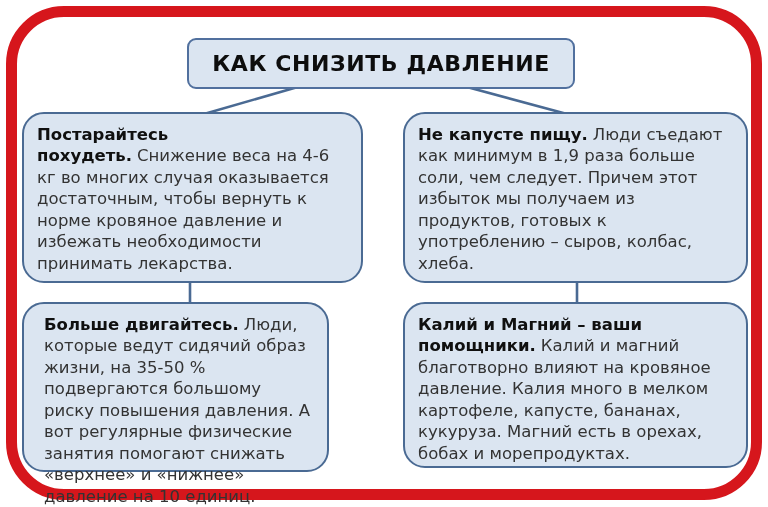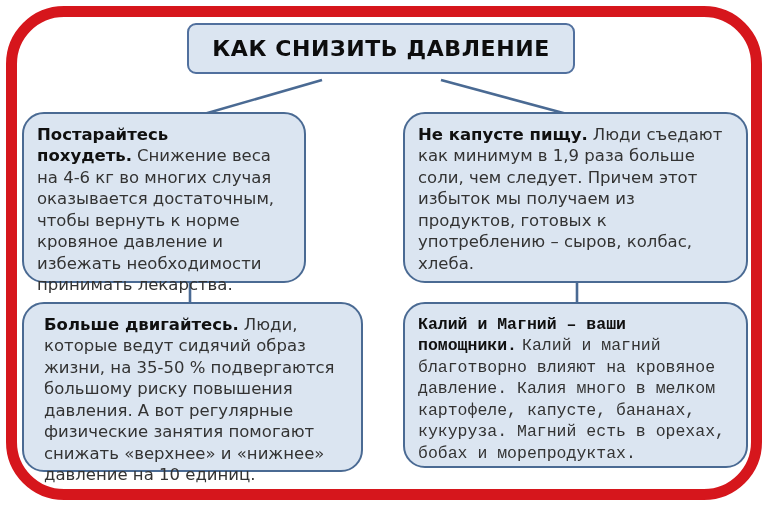--- a/index.html
+++ b/index.html
@@ -27,21 +27,21 @@
 
   .connectors {
     position: absolute;
     left: 0; top: 0;
     width: 768px; height: 507px;
     pointer-events: none;
   }
 
   .title-node {
     position: absolute;
-    left: 187px; top: 23px;
+    left: 187px; top: 38px;
     width: 388px; height: 51px;
     background: #dbe5f1;
     border: 2.5px solid #51709e;
     border-radius: 9px;
     display: flex;
     align-items: center;
     justify-content: center;
     font-weight: bold;
     font-size: 22px;
     letter-spacing: 0.6px;
@@ -58,24 +58,24 @@
     font-size: 16.5px;
     line-height: 1.3;
     color: #333333;
   }
   .node .lead {
     font-weight: bold;
     color: #101010;
     margin-right: 5px;
   }
 
-  #box-lose-weight   { left: 22px;  top: 112px; width: 284px; height: 171px; }
+  #box-lose-weight   { left: 22px;  top: 112px; width: 341px; height: 171px; }
   #box-no-salt       { left: 403px; top: 112px; width: 345px; height: 171px; }
-  #box-move-more     { left: 22px;  top: 302px; width: 341px; height: 170px; padding-left: 20px; }
-  #box-k-mg          { left: 403px; top: 302px; width: 345px; height: 166px; font-family: Liberation Mono, monospace; }
+  #box-move-more     { left: 22px;  top: 302px; width: 307px; height: 170px; padding-left: 20px; }
+  #box-k-mg          { left: 403px; top: 302px; width: 345px; height: 166px; }
 </style>
 </head>
 <body>
 
 <svg class="connectors" viewBox="0 0 768 507">
   <line x1="322" y1="80" x2="204" y2="114" stroke="#4a6a93" stroke-width="2.6"></line>
   <line x1="441" y1="80" x2="567" y2="114" stroke="#4a6a93" stroke-width="2.6"></line>
   <line x1="190" y1="282" x2="190" y2="304" stroke="#4a6a93" stroke-width="2.6"></line>
   <line x1="577" y1="282" x2="577" y2="304" stroke="#4a6a93" stroke-width="2.6"></line>
 </svg>

